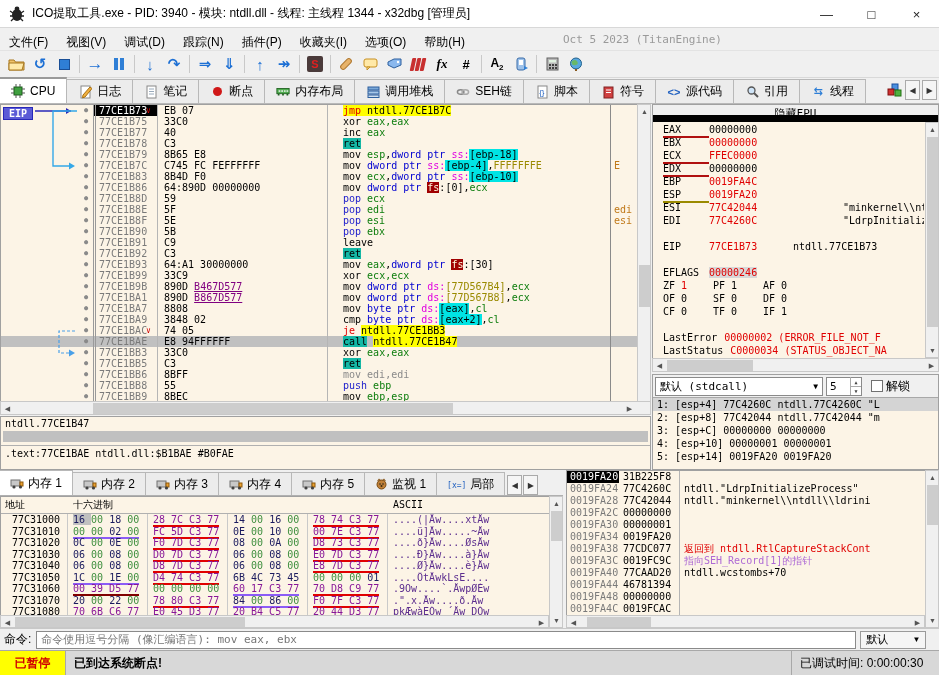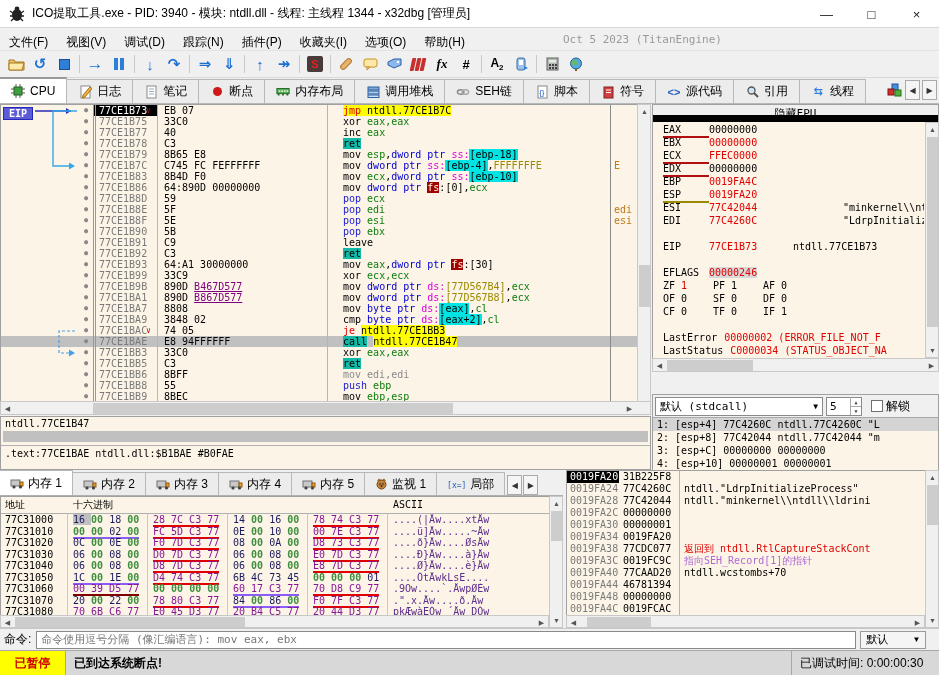--- a/index.html
+++ b/index.html
@@ -79,45 +79,45 @@
   .rname.wide { min-width:0; margin-right:7px; }
   .rname.norm { min-width:46px; }
   .u-red { border-bottom:2px solid #b01010; }
   .u-olive { border-bottom:2px solid #9a8a00; }
   .red { color:#e00000; }
   .hlg { background:#d8d8d8; }
   .rcomment { position:absolute; top:0; }
   .fpair { display:inline-block; width:50px; }
 
   
-  #args { left:652px; top:394px; width:287px; height:96px; }
+  #args { left:652px; top:374px; width:287px; height:96px; }
   #args-head { height:23px; display:flex; align-items:center; background:#f0f0f0; border-bottom:1px solid #a8a8a8; padding:0 2px; gap:3px; }
   #calling-select { width:168px; height:19px; border:1px solid #8a8a8a; background:#fff; font-size:11px; display:flex; align-items:center; justify-content:space-between; padding:0 4px; }
   #arg-count { width:36px; height:19px; border:1px solid #8a8a8a; background:#fff; font-size:11px; display:flex; align-items:center; }
   #arg-count .val { flex:1; text-align:left; padding-left:3px; }
   .spin { width:11px; display:flex; flex-direction:column; font-size:5px; color:#444; border-left:1px solid #aaa; }
   .spin span { height:9px; display:flex; align-items:center; justify-content:center; }
   #unlock-box { width:12px; height:12px; border:1px solid #707070; background:#fff; margin-left:6px; }
   #args-rows { font-size:10px; }
   .arow { height:13px; line-height:13px; white-space:pre; padding-left:4px; }
   .arow.sel { background:#d4d4d4; }
 
   
   #dumptabs { position:absolute; left:0; top:470px; width:563px; height:26px; background:#f0f0f0; display:flex; align-items:flex-end; border-bottom:1px solid #b0b0b0; }
   .dtab { height:23px; display:flex; align-items:center; gap:4px; padding:0 10px; font-size:12px; border:1px solid #b8b8b8; border-bottom:none; background:#ececec; margin-left:-1px; }
   .dtab.active { background:#fff; height:25px; }
 
   
   #dump { left:0; top:496px; width:563px; height:132px; }
   #dump-head { height:17px; line-height:15px; font-size:10px; border-bottom:1px solid #b0b0b0; position:relative; }
   .dump-row { height:11.5px; line-height:11.5px; font-size:10px; white-space:pre; display:flex; }
-  .dc-addr { width:66px; flex:none; padding-left:4px; color:#000; }
+  .dc-addr { width:66px; flex:none; padding-left:4px; color:#000;text-align:center; }
   .dc-g { width:80px; flex:none; border-left:1px solid #c9c9c9; padding-left:5px; }
   .dc-ascii { flex:1; border-left:1px solid #c9c9c9; padding-left:5px; color:#5b2d8e; overflow:hidden; }
-  .by0 { color:#3f8f3f;font-weight:bold; } .byx { color:#1a1a5e; } .byp { color:#881798; }
+  .by0 { color:#3f8f3f; } .byx { color:#1a1a5e; } .byp { color:#881798; }
   .u-r { border-bottom:2px solid #e00000; } .u-b { border-bottom:2px solid #8b5cf6; } .u-d { border-bottom:2px solid #800000; }
   .bysel { background:#c0c0c0; }
 
   
   #stack { left:566px; top:470px; width:373px; height:158px; }
   .srow { height:12px; line-height:12px; font-size:10px; white-space:pre; display:flex; }
   .sc-addr { width:52px; flex:none; color:#7a7a7a; padding-left:3px; }
   .sc-addr.sel { background:#000; color:#fff; }
   .sc-val { width:60px; flex:none; padding-left:4px; color:#000; }
   .sc-cm { flex:1; border-left:1px solid #b5b5b5; padding-left:4px; overflow:hidden; }

